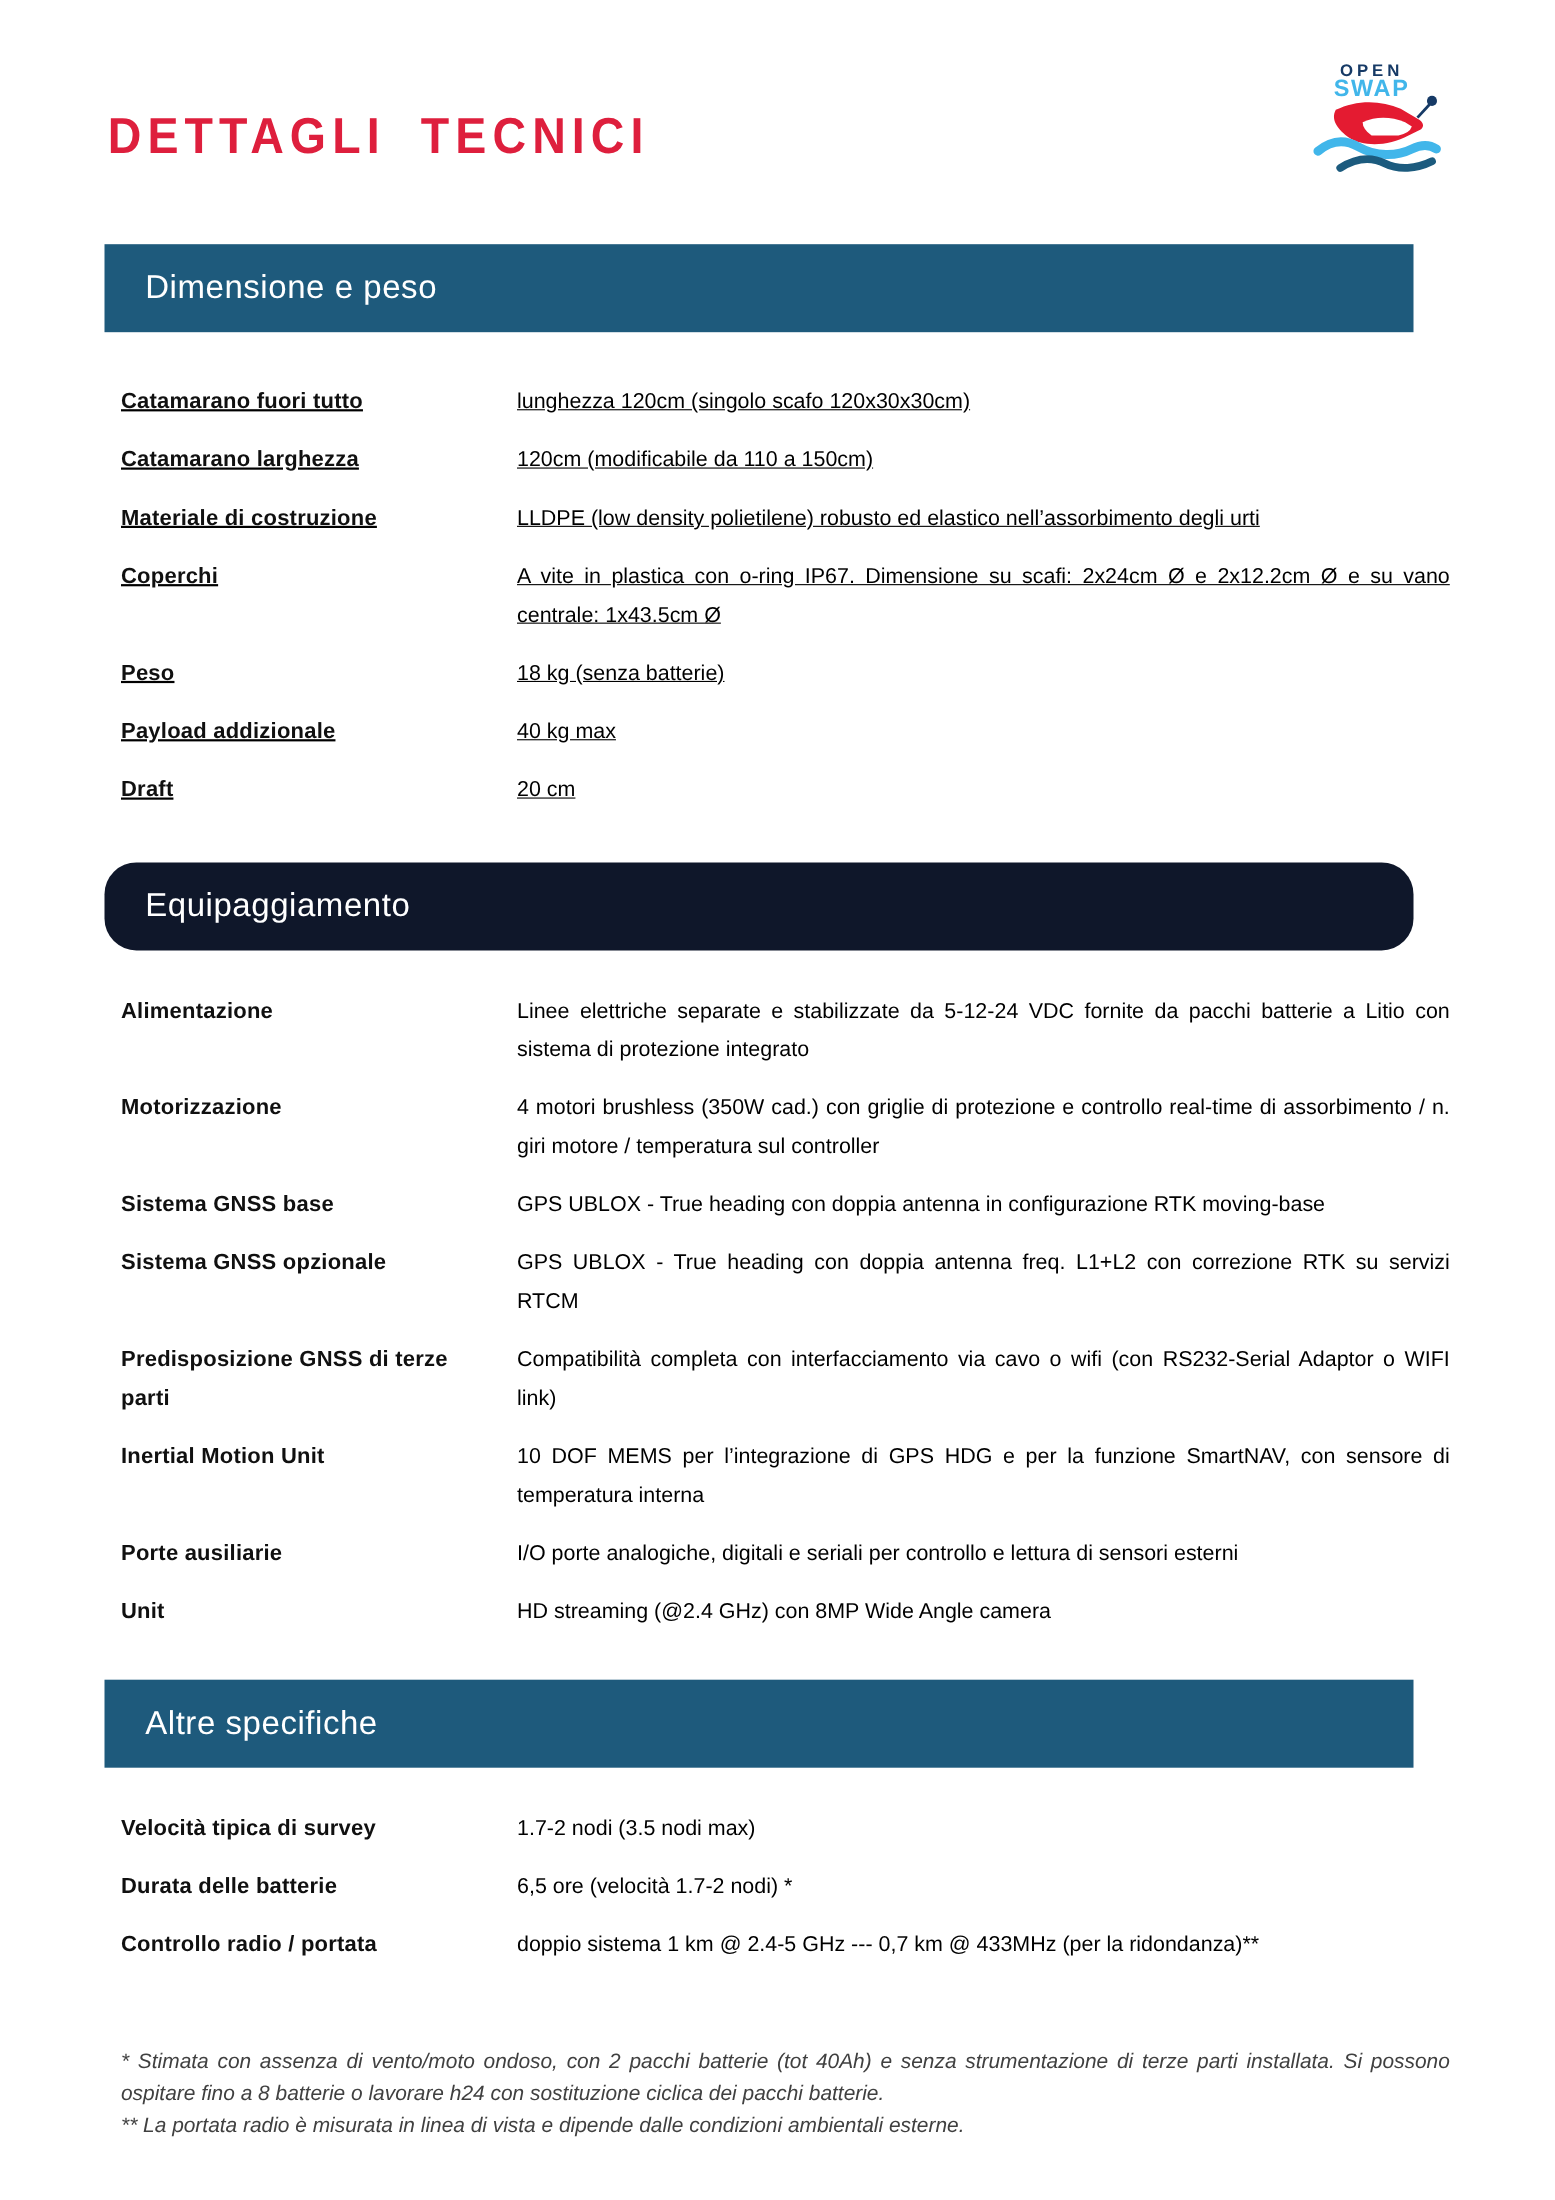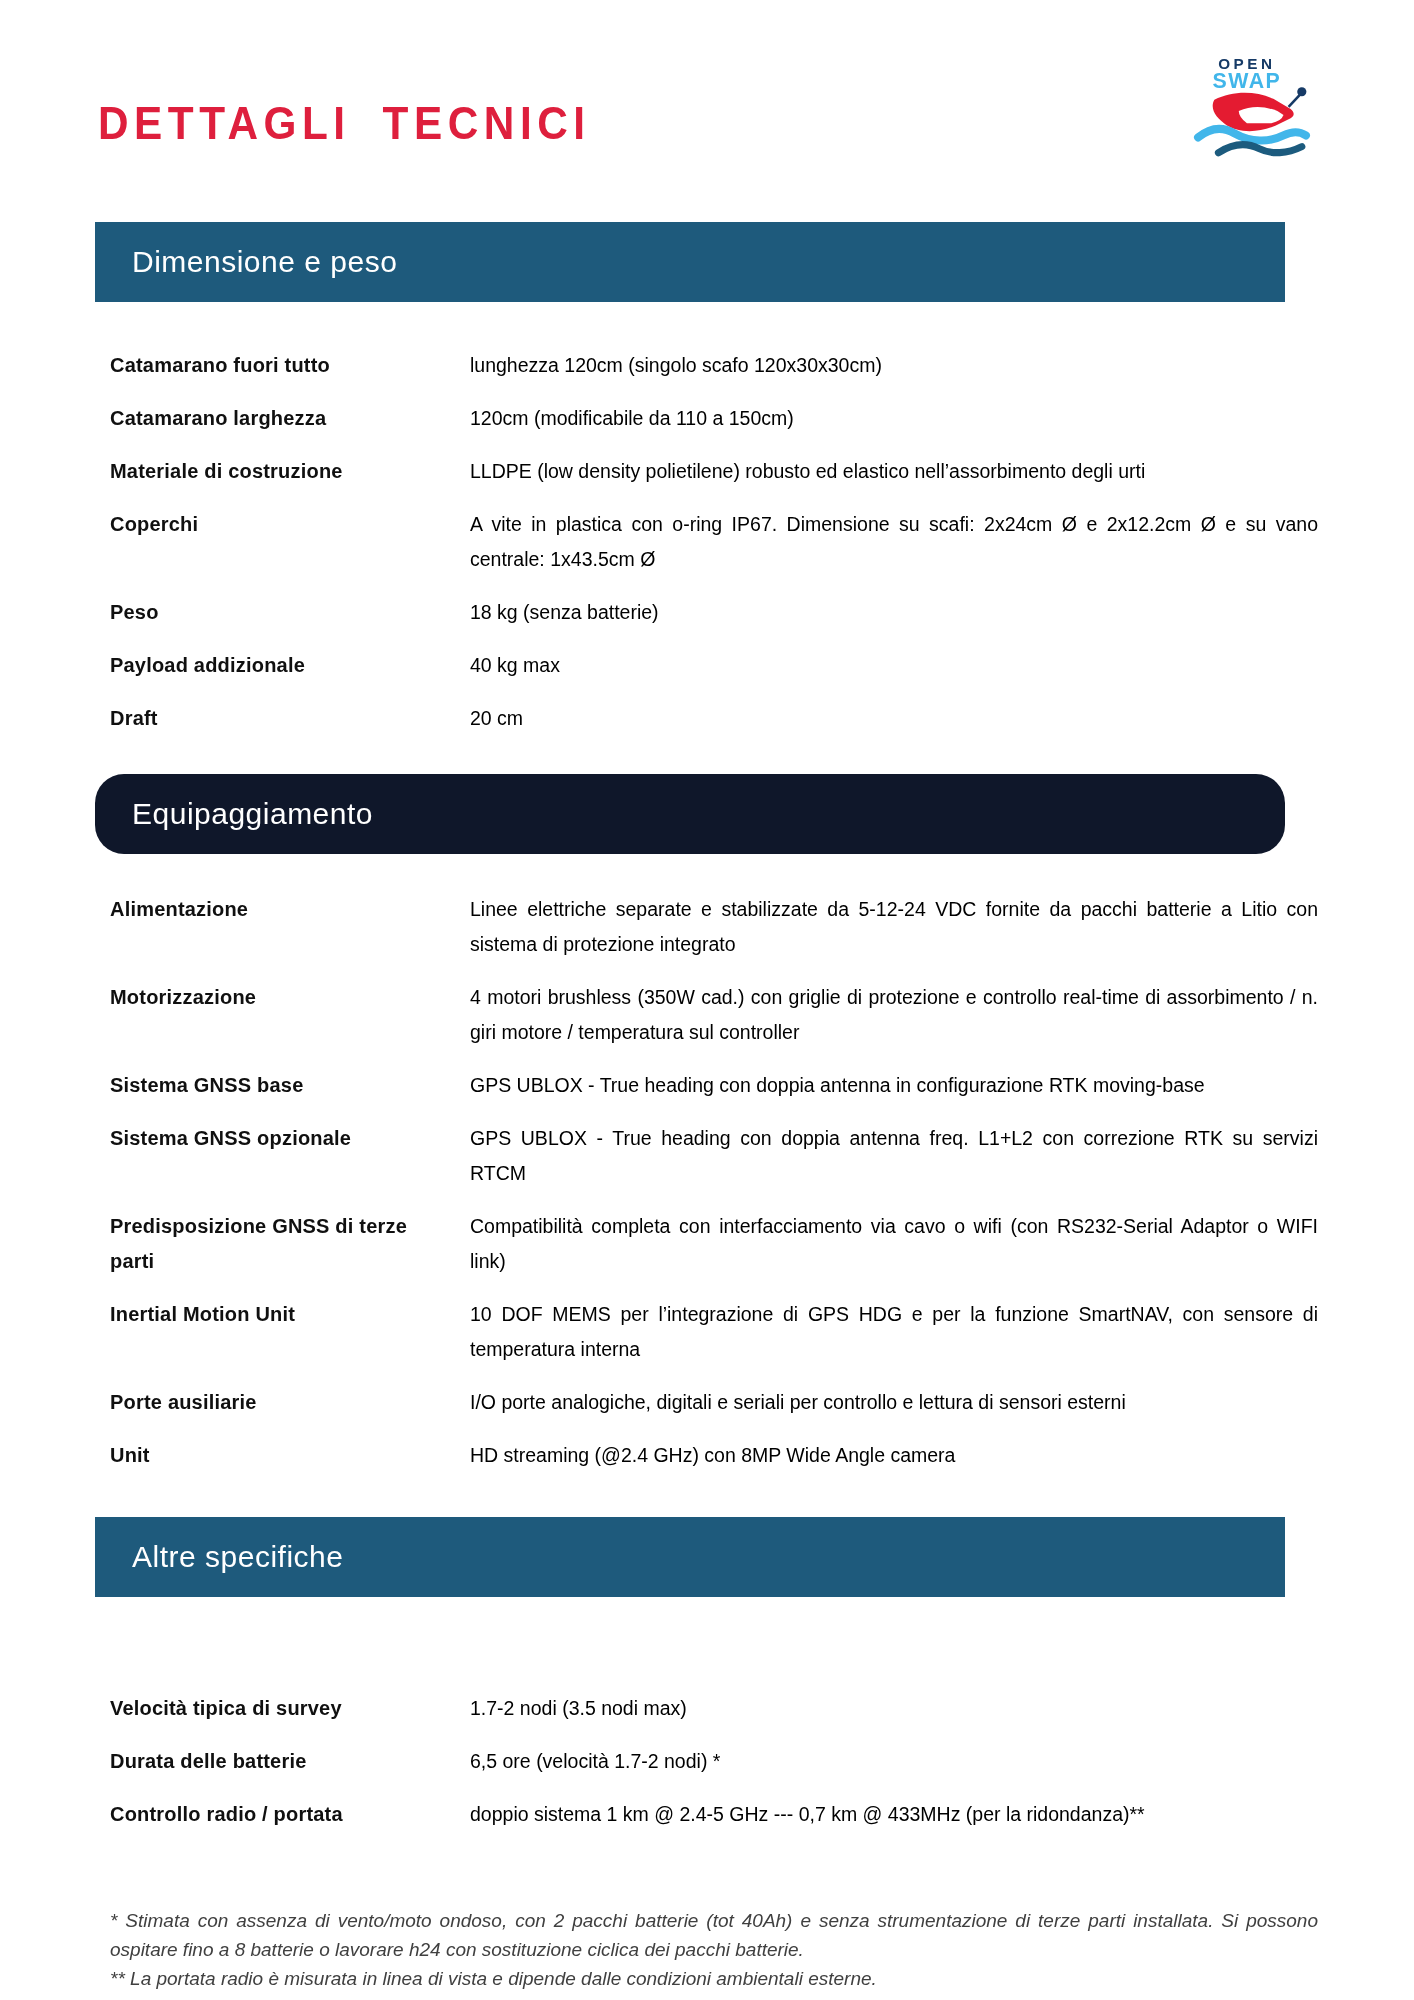--- a/index.html
+++ b/index.html
@@ -18,23 +18,23 @@
   
   .band {
     margin-left:95px; width:1190px; height:80px; box-sizing:border-box;
     display:flex; align-items:center; padding-left:37px;
     color:#ffffff; font-size:30px; letter-spacing:.5px;
   }
   .band.dark  { background:#1E5A7C; }
   .band.light { background:#0f172a;border-radius:29px; }
   
   .sec-body { margin-left:110px; width:1208px; box-sizing:border-box; }
-  .sec-body.s0 { padding:46px 0 20px; }
+  .sec-body.s0 { padding:46px 0 30px;text-decoration:underline; }
   .sec-body.s1 { padding:38px 0 26px; }
-  .sec-body.s2 { padding:66px 0 26px;margin-top:28px; }
+  .sec-body.s2 { padding:38px 0 26px; }
   .spec-row { display:grid; grid-template-columns:360px 1fr; margin-bottom:18px; }
   .spec-label {
     font-weight:bold; font-size:20px; line-height:35px; color:#101010;
     padding-right:30px; letter-spacing:.2px;
   }
   .spec-value {
     font-size:19.5px; line-height:35px; color:#000000; text-align:justify;
   }
   
   .footnotes { margin:30px 0 0 110px; width:1208px; }

